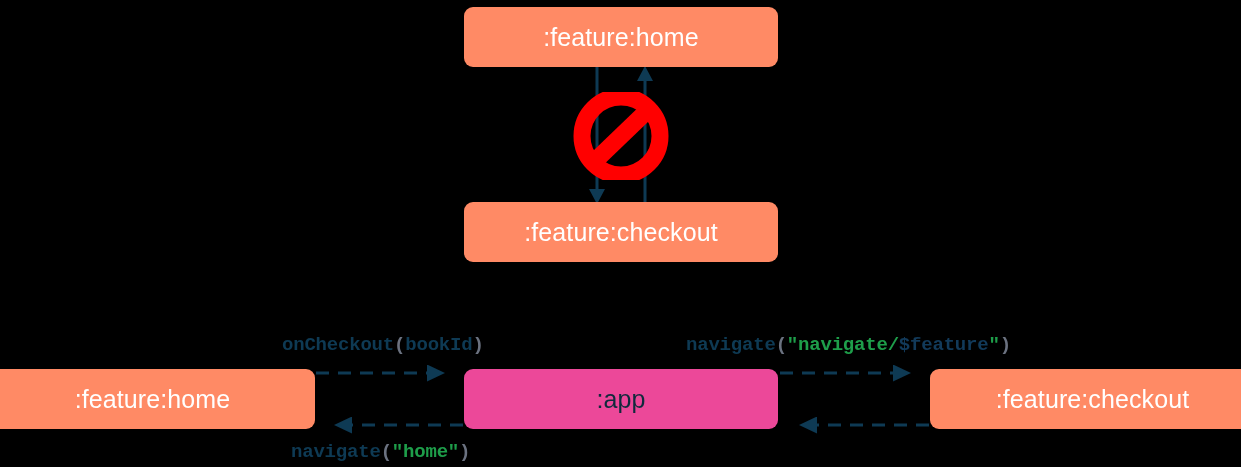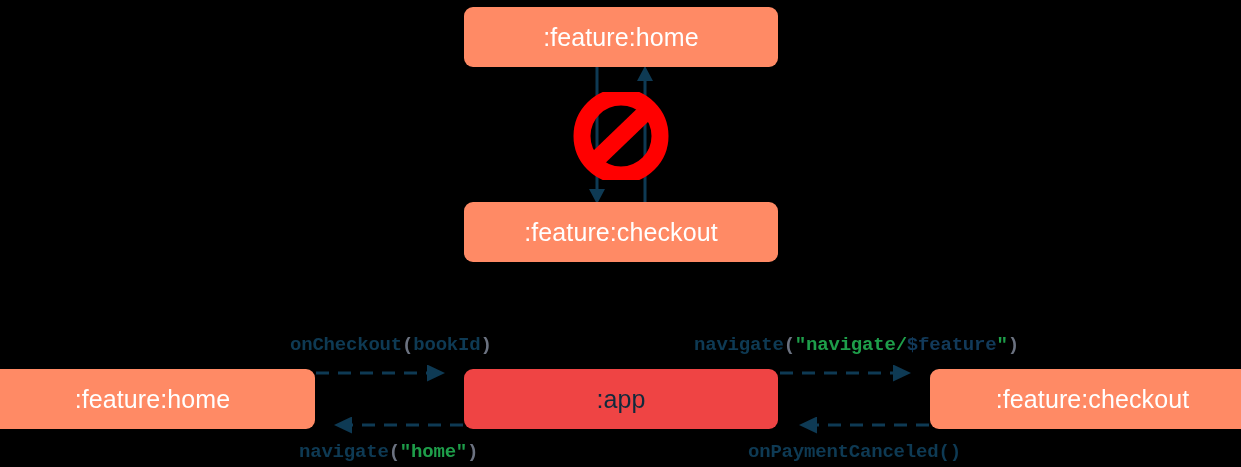--- a/index.html
+++ b/index.html
@@ -31,21 +31,21 @@
     font-family: "Liberation Sans", sans-serif;
     font-size: 25px;
     letter-spacing: 0.1px;
     white-space: nowrap;
   }
   .node-module {
     background: #FF8A65;
     color: #FFFFFF;
   }
   .node-app {
-    background: #ef4444;
+    background: #ec4899;
     color: #102A3C;
     text-align: right;
   }
 
   
   #node-home-top   { left: 464px; top: 4px;   width: 314px; height: 60px; }
   #node-checkout-top { left: 464px; top: 199px; width: 314px; height: 60px; }
 
   .svg-layer {
     position: absolute;
@@ -68,21 +68,20 @@
   #node-app-bottom      { left: 464px; top: 366px; width: 314px; height: 60px; }
   #node-checkout-bottom { left: 930px; top: 366px; width: 325px; height: 60px; }
 
   .edge-label {
     position: absolute;
     font-family: "Liberation Mono", monospace;
     font-size: 19px;
     font-weight: bold;
     white-space: nowrap;
     letter-spacing: -0.2px;
-    margin-left: 8px;
   }
   .tok-fn    { color: #0E3A54; }
   .tok-arg   { color: #0E3A54; }
   .tok-punct { color: #6B7280; }
   .tok-str   { color: #1E9E4A; }
   .tok-var   { color: #123A5A; }
 
   #label-oncheckout  { left: 282px; top: 331px; }
   #label-navigate-co { left: 686px; top: 331px; }
   #label-navigate-hm { left: 291px; top: 438px; }
@@ -160,17 +159,14 @@
   </div>
 
   <div class="edge-label" id="label-navigate-co">
     <span class="tok-fn">navigate</span><span class="tok-punct">(</span><span class="tok-str">"</span><span class="tok-str">navigate/</span><span class="tok-var">$feature</span><span class="tok-str">"</span><span class="tok-punct">)</span>
   </div>
 
   <div class="edge-label" id="label-navigate-hm">
     <span class="tok-fn">navigate</span><span class="tok-punct">(</span><span class="tok-str">"</span><span class="tok-str">home</span><span class="tok-str">"</span><span class="tok-punct">)</span>
   </div>
 
-  <div class="edge-label" id="label-oncancel">
-    <span class="tok-fn">onPaymentCanceled</span><span class="tok-fn">(</span><span class="tok-fn">)</span>
-  </div>
 
 </div>
 
 </body></html>

